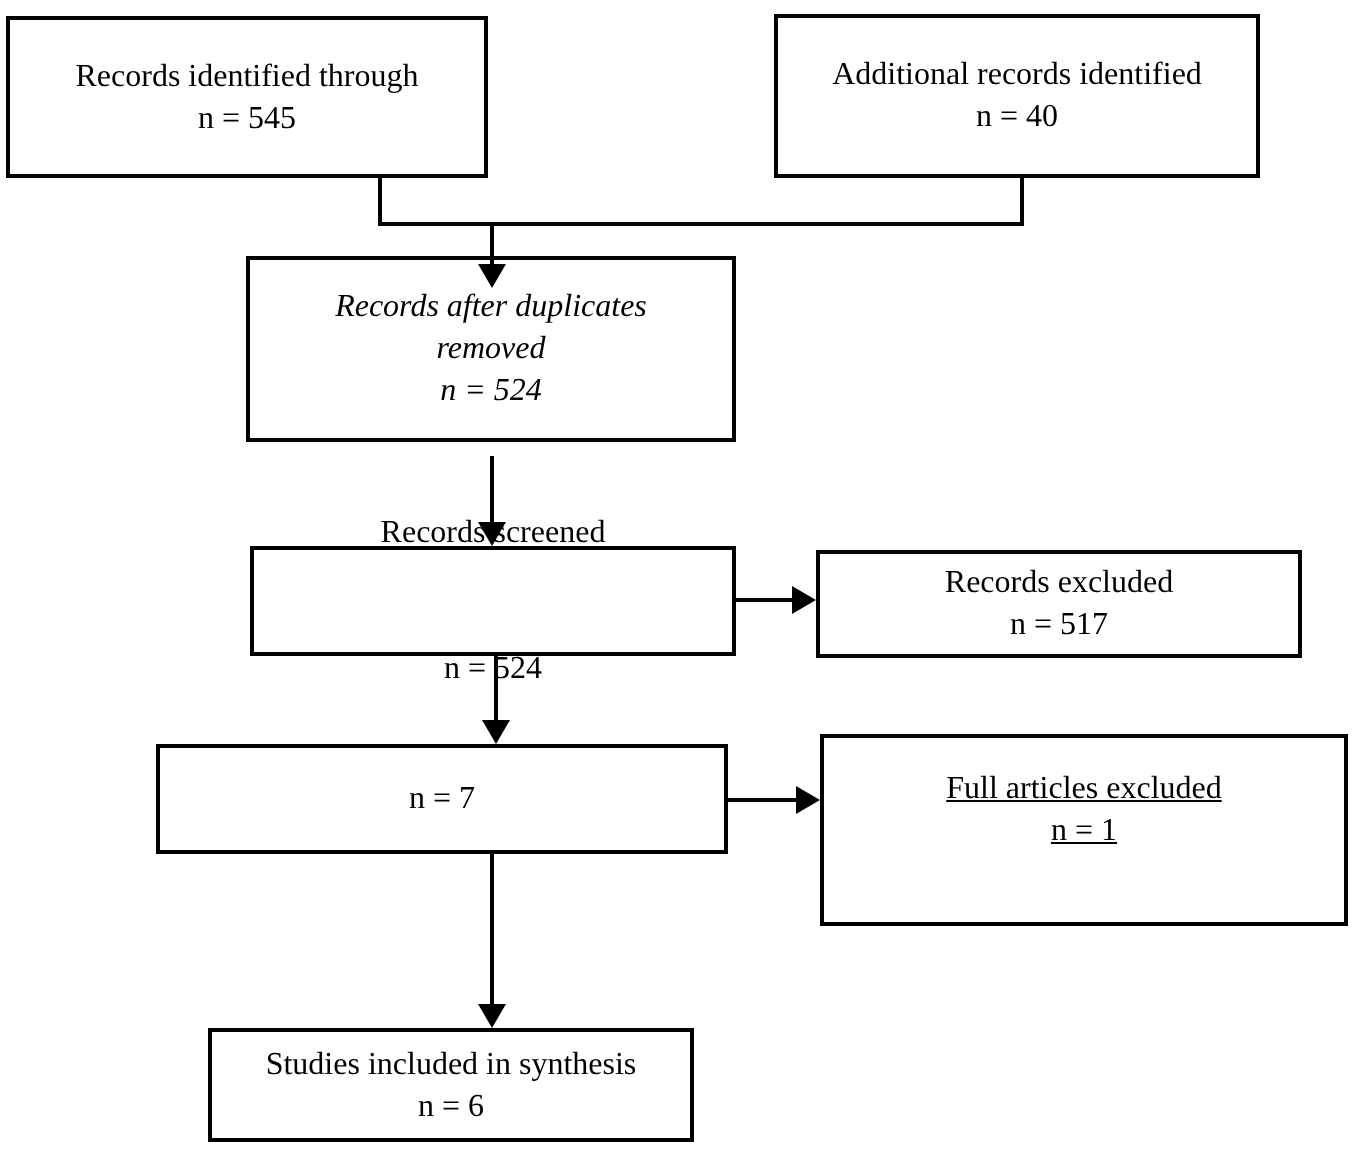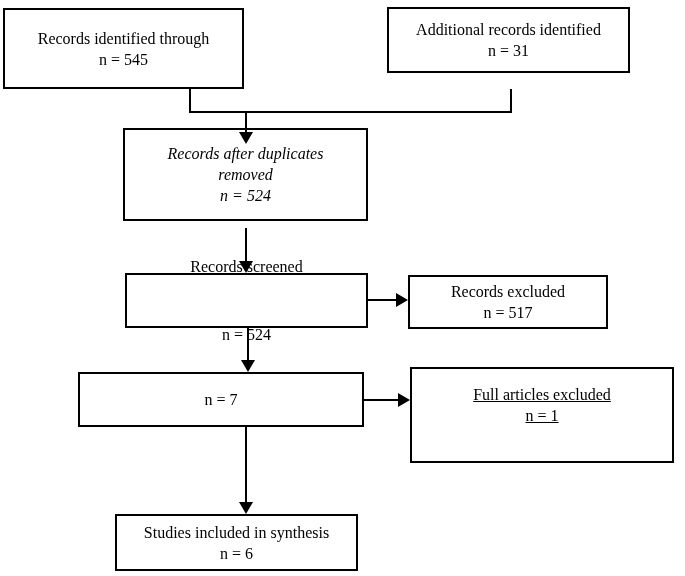--- a/index.html
+++ b/index.html
@@ -50,41 +50,41 @@
   .arrowhead-right {
     position: absolute;
     width: 0;
     height: 0;
     border-top: 7px solid transparent;
     border-bottom: 7px solid transparent;
     border-left: 12px solid #000000;
   }
   
   #box-identified-databases { left: 3px;   top: 8px;   width: 241px; height: 81px; }
-  #box-identified-other     { left: 387px; top: 7px;   width: 243px; height: 66px; }
+  #box-identified-other     { left: 387px; top: 7px;   width: 243px; height: 82px; }
   #box-after-duplicates     { left: 123px; top: 128px; width: 245px; height: 93px; font-style: italic; }
   #box-screened             { left: 125px; top: 273px; width: 243px; height: 55px; gap: 47px; }
-  #box-records-excluded     { left: 408px; top: 275px; width: 200px; height: 54px; }
+  #box-records-excluded     { left: 408px; top: 275px; width: 243px; height: 54px; }
   #box-assessed             { left: 78px;  top: 372px; width: 286px; height: 55px; }
   #box-articles-excluded    { left: 410px; top: 367px; width: 264px; height: 96px; text-decoration: underline; }
-  #box-included             { left: 115px; top: 514px; width: 243px; height: 57px; }
+  #box-included             { left: 104px; top: 514px; width: 243px; height: 57px; }
 </style>
 </head>
 <body>
 
 <div id="diagram">
 
   <div class="box" id="box-identified-databases">
     <div class="line">Records identified through</div>
     <div class="line">n = 545</div>
   </div>
 
   <div class="box" id="box-identified-other">
     <div class="line">Additional records identified</div>
-    <div class="line">n = 31</div>
+    <div class="line">n = 40</div>
   </div>
 
   <div class="box" id="box-after-duplicates">
     <div class="line">Records after duplicates</div>
     <div class="line">removed</div>
     <div class="line">n = 524</div>
   </div>
 
   <div class="box" id="box-screened">
     <div class="line">Records screened</div>

